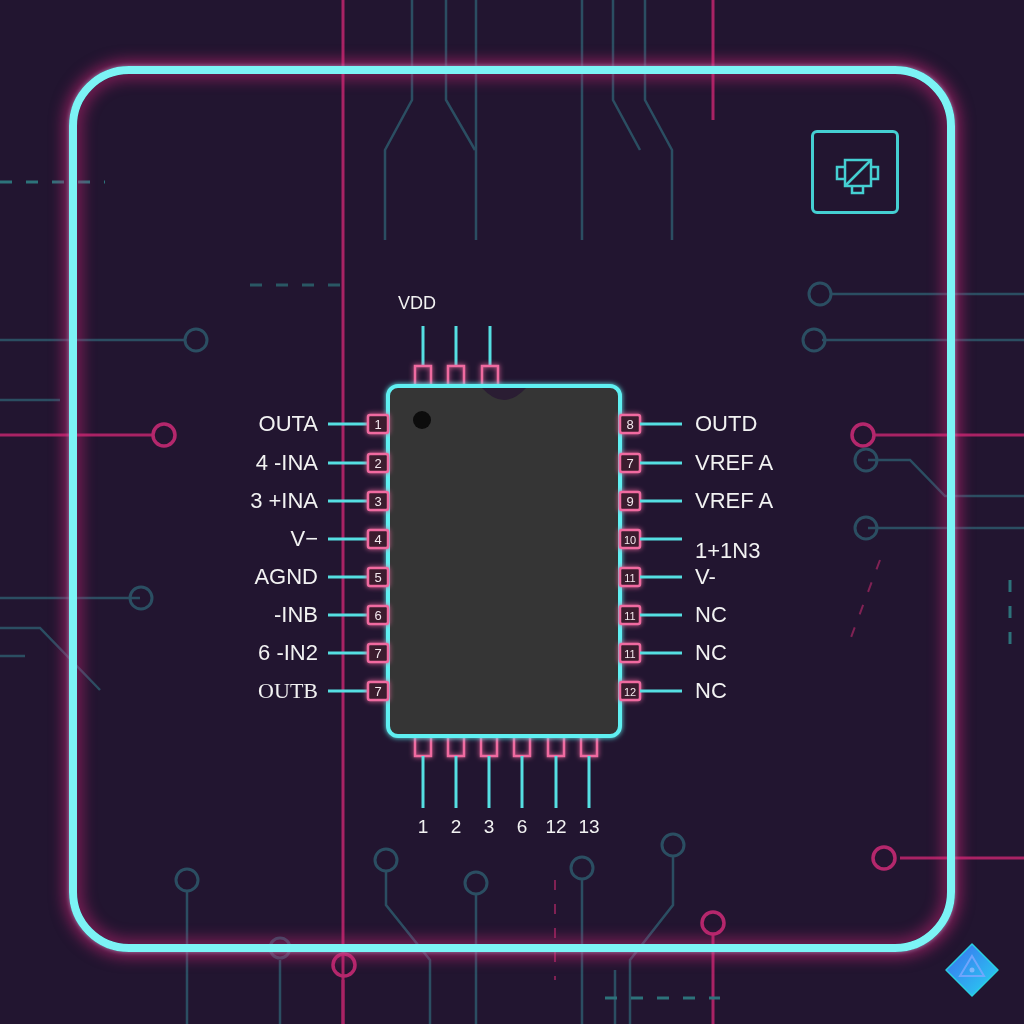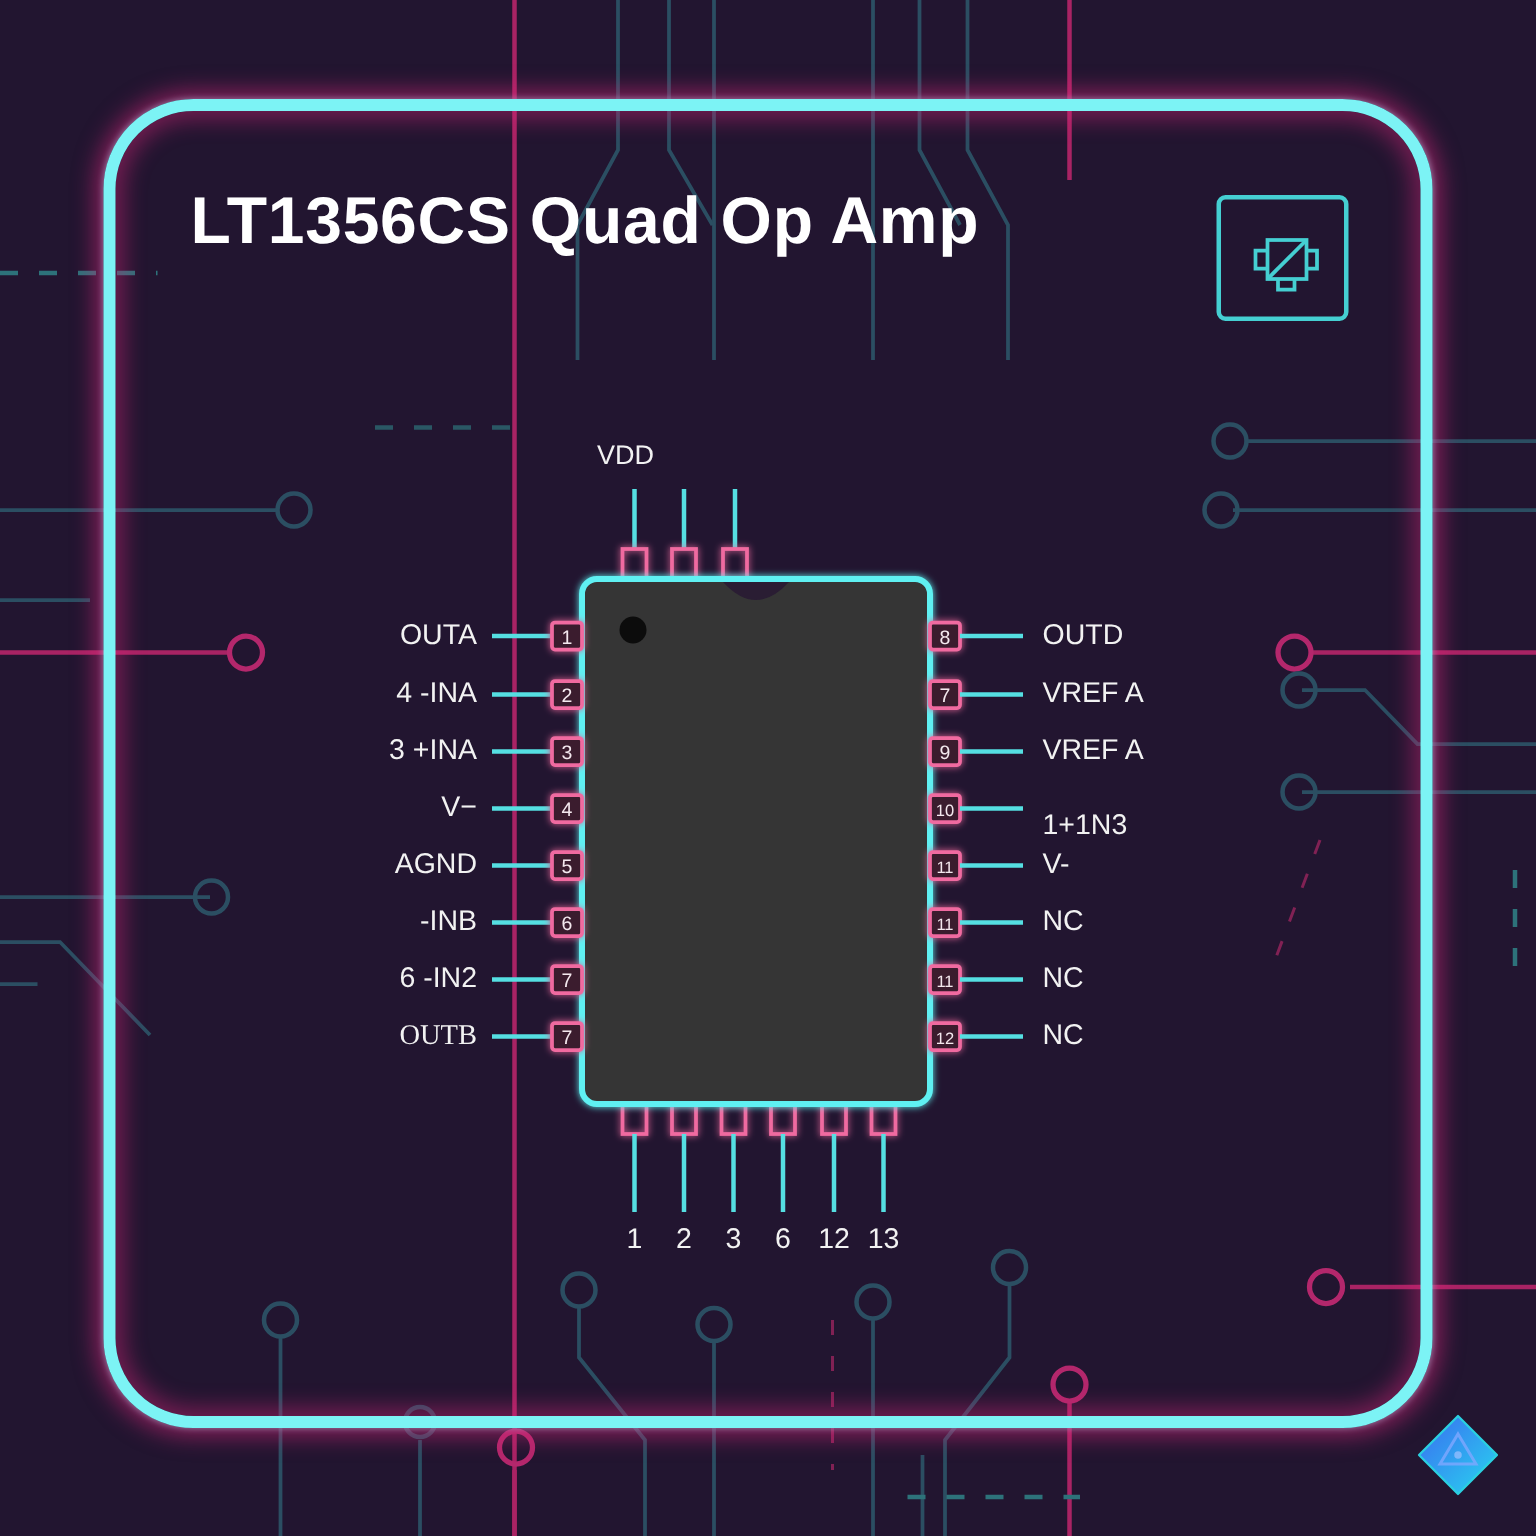--- a/index.html
+++ b/index.html
@@ -20,21 +20,21 @@
     letter-spacing:0.5px;
   }
   .title span { display:block; }
   .logo-box {
     position:absolute; left:811px; top:130px; width:88px; height:84px;
     border:3px solid #45cfd2; border-radius:6px; box-sizing:border-box;
   }
   .logo-box svg { position:absolute; left:0; top:0; }
   #chip-svg { position:absolute; left:0; top:0; width:1024px; height:1024px; }
   .pin-label {
-    position:absolute; color:#f2f2f2; font-size:19px; line-height:26px;
+    position:absolute; color:#f2f2f2; font-size:22px; line-height:26px;
     white-space:nowrap;
   }
   .pin-label.left { text-align:right; width:200px; }
   .pin-label.right { text-align:left; }
   .pin-num-label {
     position:absolute; color:#f2f2f2; font-size:19px; line-height:22px;
     width:30px; text-align:center;
   }
   .vdd-label {
     position:absolute; left:398px; top:293px; color:#f2f2f2; font-size:18px;
@@ -113,21 +113,20 @@
     <g stroke="#8c2358" stroke-dasharray="10,14" stroke-width="2">
       <line x1="880" y1="560" x2="850" y2="640"></line>
       <line x1="555" y1="880" x2="555" y2="980"></line>
     </g>
   </g>
 </svg>
 
 <div class="frame"></div>
 
 <h1 class="title">
-  <span>LT1356CS Quad Op Amp</span>
 </h1>
 
 <div class="logo-box">
   <svg width="88" height="84" viewBox="0 0 88 84" fill="none" stroke="#45cfd2" stroke-width="2.5">
     <rect x="31" y="27" width="26" height="26"></rect>
     <line x1="31" y1="53" x2="57" y2="27"></line>
     <polyline points="31,34 23,34 23,46 31,46"></polyline>
     <polyline points="57,34 64,34 64,46 57,46"></polyline>
     <polyline points="38,53 38,60 49,60 49,53"></polyline>
   </svg>

